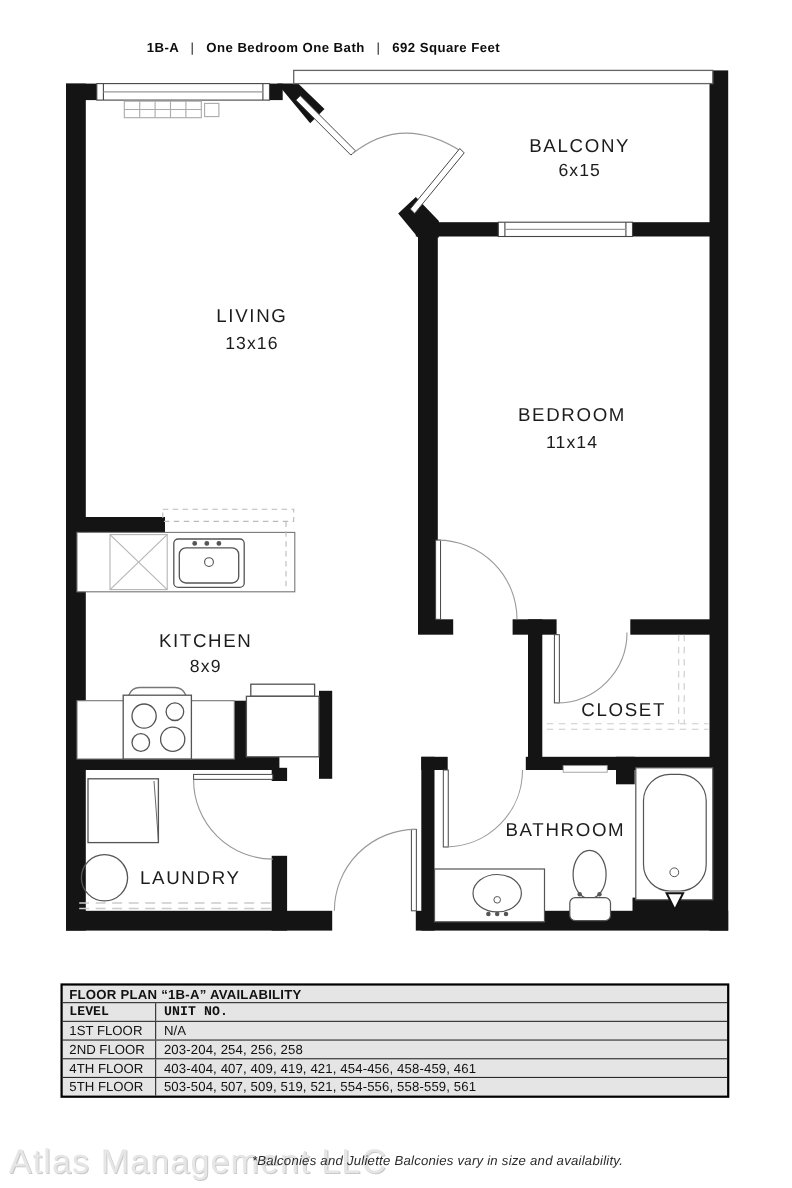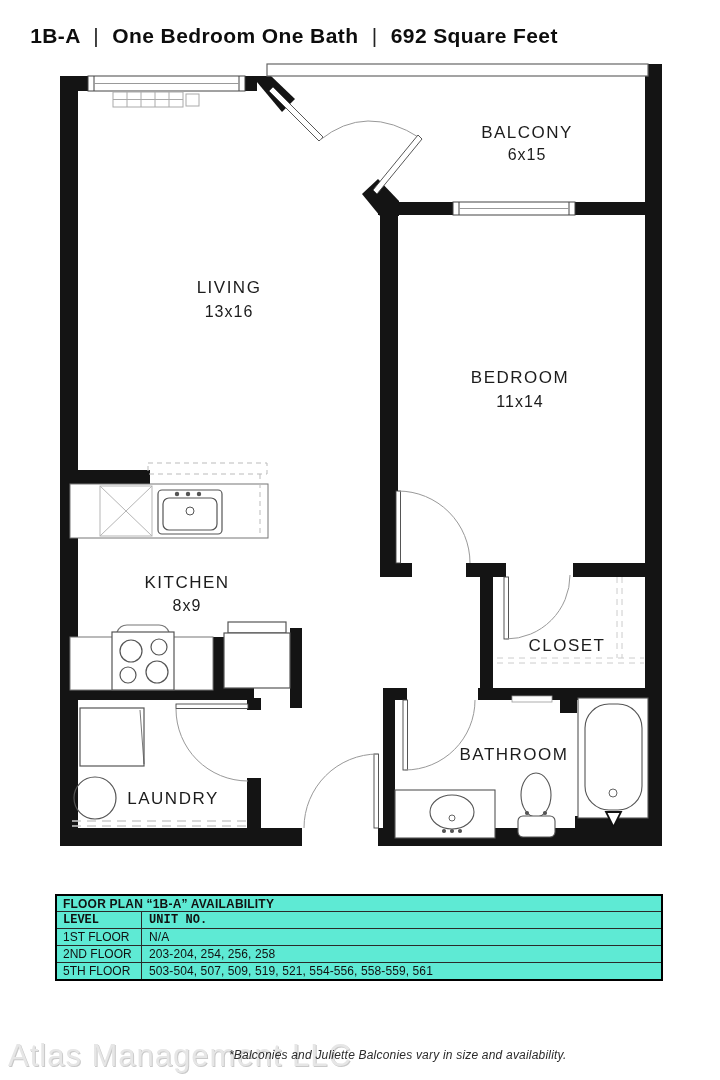--- a/index.html
+++ b/index.html
@@ -1,34 +1,34 @@
 <!DOCTYPE html>
 <html><head>
 <meta charset="utf-8">
 <style>
   html,body{margin:0;padding:0;background:#ffffff;}
   body{
     width:720px;height:1080px;position:relative;overflow:hidden;
     font-family:"Liberation Sans","DejaVu Sans",sans-serif;color:#111;
   }
   .title{
-    position:absolute;top:24px;left:0;width:588px;text-align:center;
-    font-size:21px;font-weight:bold;letter-spacing:.4px;color:#0d0d0d;
+    position:absolute;top:36px;left:0;width:588px;text-align:center;
+    font-size:12px;font-weight:bold;letter-spacing:.4px;color:#0d0d0d;
   }
   .title .sep{padding:0 7px;font-weight:400;color:#222;}
   svg text{
     font-family:"Liberation Sans","DejaVu Sans",sans-serif;
     fill:#1c1c1c;letter-spacing:1.5px;
   }
   .room-name{font-size:17px;}
   .room-dim{font-size:16px;letter-spacing:1px;}
   
   .avail{
     position:absolute;left:55px;top:894px;width:604px;
-    border:2px solid #000;background:#5eead4;font-size:12px;
+    border:2px solid #000;background:#e5e5e5;font-size:12px;
   }
   .trow{display:flex;align-items:center;height:16px;border-top:1px solid #2a2a2a;line-height:1;}
   .trow:first-child{border-top:none;}
   .trow.head{font-weight:bold;height:15px;}
   .trow.cols{font-weight:bold;font-family:Liberation Mono, monospace;}
   .c-full{padding-left:6px;letter-spacing:.2px;}
   .c-level{width:78px;padding-left:6px;border-right:1px solid #2a2a2a;align-self:stretch;display:flex;align-items:center;}
   .c-units{padding-left:7px;letter-spacing:.1px;}
   .watermark{
     position:absolute;left:8px;top:1038px;
@@ -231,19 +231,23 @@
   </div>
   <div class="trow">
     <div class="c-level">1ST FLOOR</div>
     <div class="c-units">N/A</div>
   </div>
   <div class="trow">
     <div class="c-level">2ND FLOOR</div>
     <div class="c-units">203-204, 254, 256, 258</div>
   </div>
   <div class="trow">
+    <div class="c-level">4TH FLOOR</div>
+    <div class="c-units">403-404, 407, 409, 419, 421, 454-456, 458-459, 461</div>
+  </div>
+  <div class="trow">
     <div class="c-level">5TH FLOOR</div>
     <div class="c-units">503-504, 507, 509, 519, 521, 554-556, 558-559, 561</div>
   </div>
 </div>
 
 <div class="watermark">Atlas Management LLC</div>
 <div class="footnote">*Balconies and Juliette Balconies vary in size and availability.</div>
 
 </body></html>

